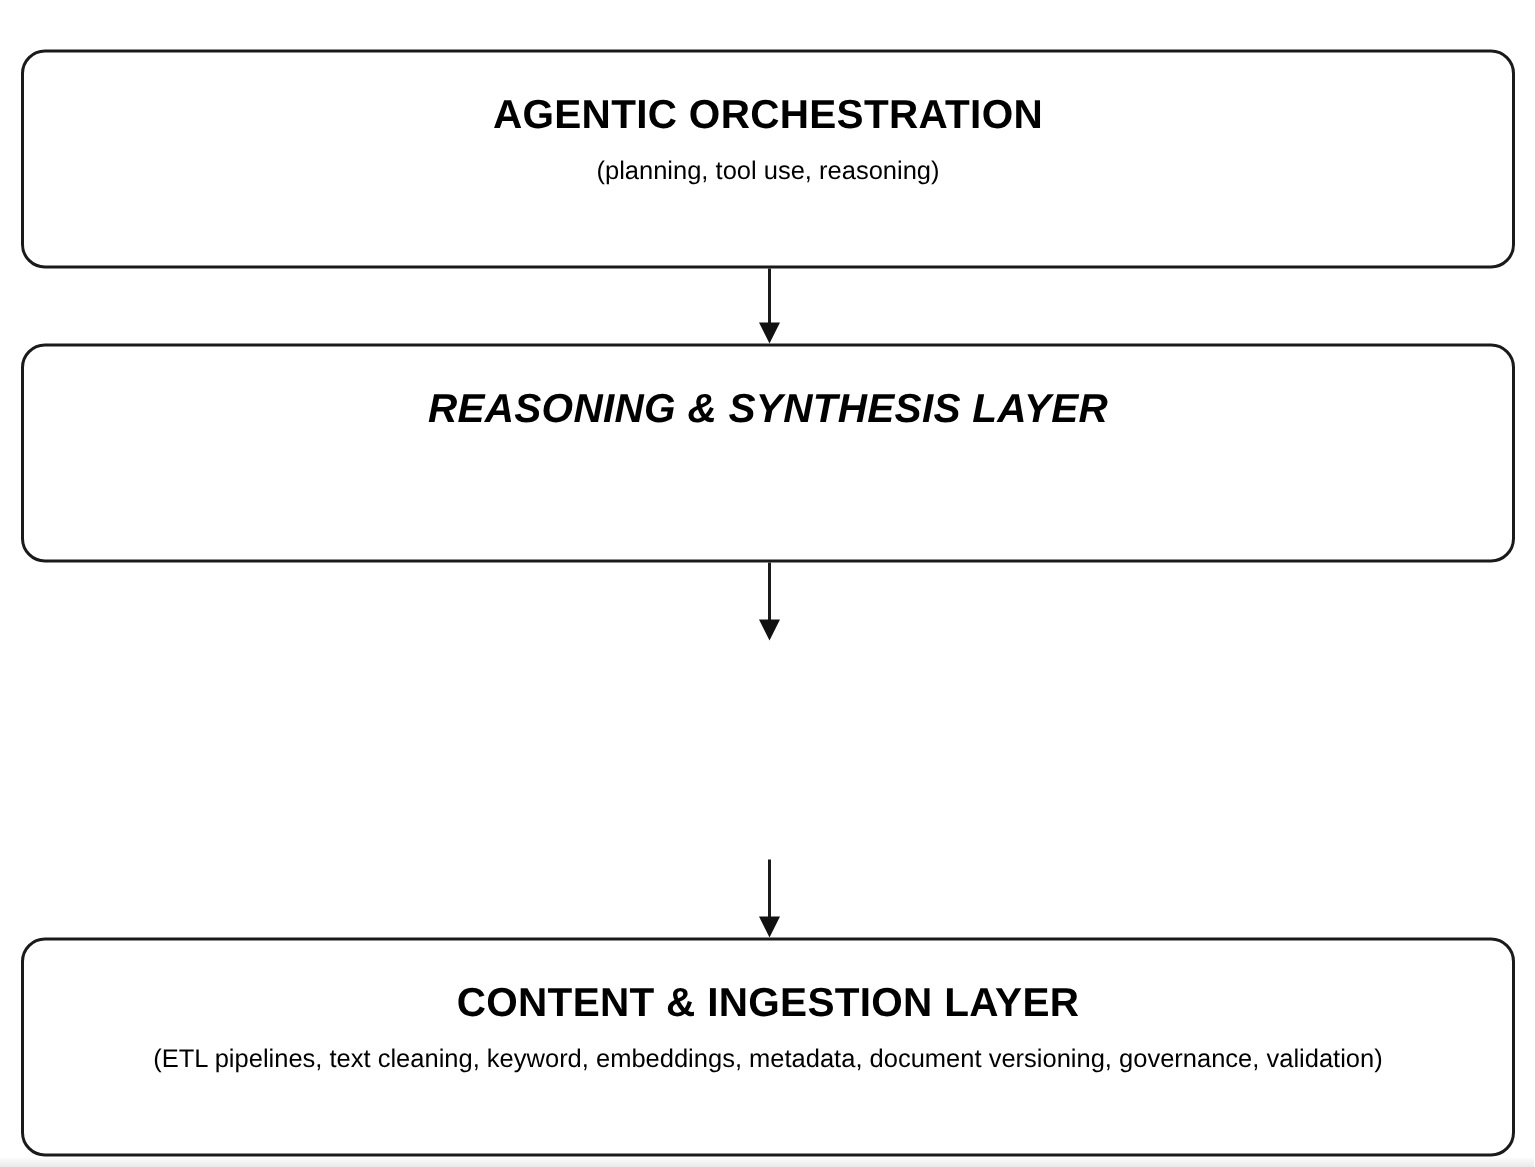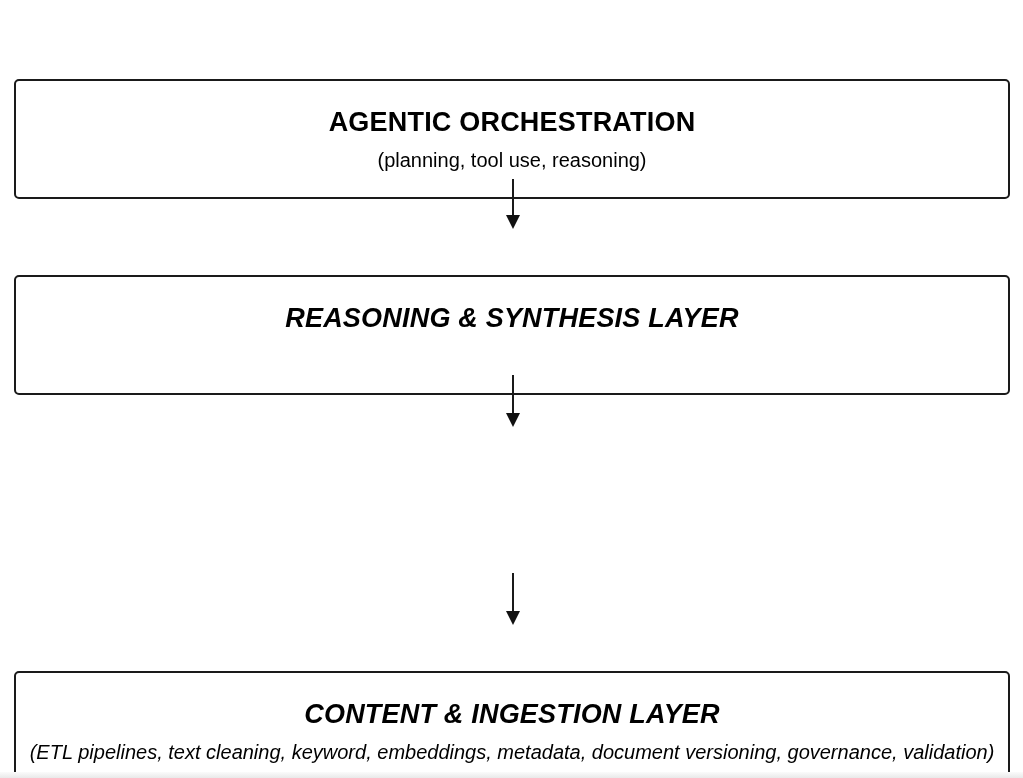--- a/index.html
+++ b/index.html
@@ -12,47 +12,46 @@
     position: relative;
     width: 1023px;
     height: 778px;
     background: #ffffff;
     overflow: hidden;
   }
   .layer-box {
     position: absolute;
     left: 14px;
     width: 996px;
-    height: 120px;
+    height: 146px;
     background: #ffffff;
     border: 2px solid #1a1a1a;
-    border-radius: 5px;
+    border-radius: 16px;
     display: flex;
     flex-direction: column;
     align-items: center;
     justify-content: flex-start;
     padding-top: 24px;
     text-align: center;
-    margin-top: 46px;
   }
   .layer-box.pos-0 { top: 33px; }
   .layer-box.pos-1 { top: 229px; font-style: italic; }
   .layer-box.pos-2 { top: 427px; }
-  .layer-box.pos-3 { top: 625px; font-style: italic; }
+  .layer-box.pos-3 { top: 625px; }
   .layer-title {
     font-size: 27px;
     font-weight: bold;
     line-height: 34px;
     letter-spacing: 0.2px;
     white-space: nowrap;
     color: #000000;
   }
   .layer-subtitle {
     margin-top: 9px;
-    font-size: 20px;
+    font-size: 17px;
     font-weight: normal;
     line-height: 24px;
     white-space: nowrap;
     color: #000000;
   }
   .flow-arrow {
     position: absolute;
     left: 505px;
     width: 16px;
   }

